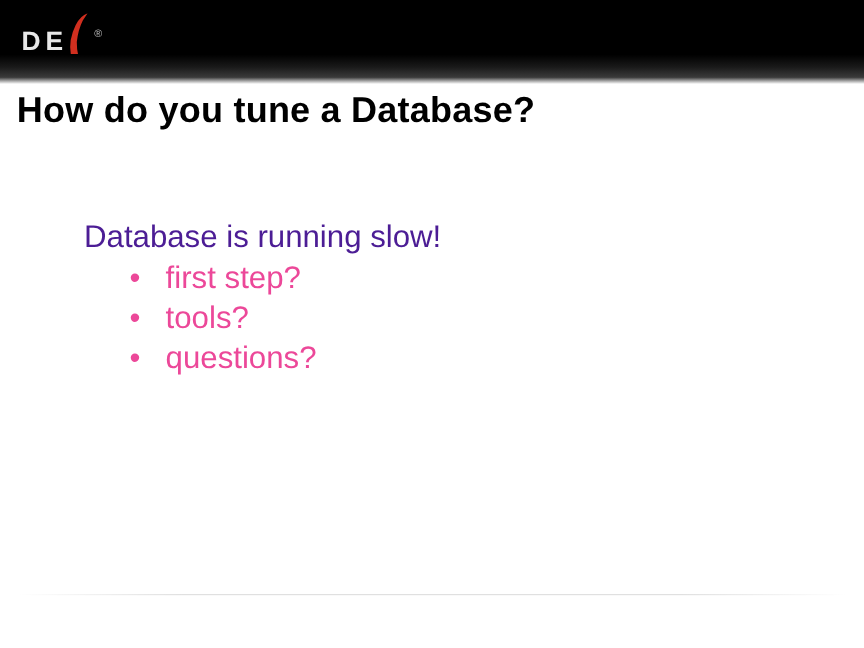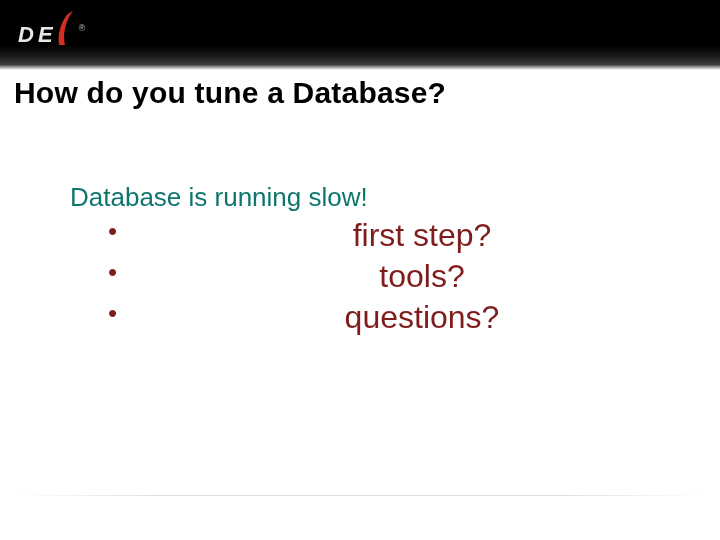--- a/index.html
+++ b/index.html
@@ -10,21 +10,20 @@
       color: #000000;
     }
     .header-bar {
       width: 100%;
       height: 70px;
       background: linear-gradient(to bottom, #000000 0%, #000000 65%, #1a1a1a 80%, #3a3a3a 92%, #ffffff 100%);
       position: relative;
       display: flex;
       align-items: center;
       padding-left: 18px;
-      font-style: italic;
     }
     .logo {
       display: flex;
       align-items: center;
       height: 100%;
     }
     .logo-text {
       font-family: Arial, Helvetica, sans-serif;
       font-size: 22px;
       font-weight: bold;
@@ -62,34 +61,33 @@
       font-weight: bold;
       color: #000000;
       margin-bottom: 72px;
       letter-spacing: 0.2px;
     }
     .body-area {
       padding-left: 56px;
     }
     .lead {
       font-size: 26px;
-      color: #0f766e;
+      color: #4c1d95;
       margin-bottom: 2px;
     }
     .bullets {
       list-style: none;
       padding-left: 38px;
     }
     .bullets li {
-      font-size: 32px;
-      color: #7f1d1d;
+      font-size: 26px;
+      color: #ec4899;
       line-height: 1.28;
       position: relative;
       padding-left: 30px;
-      text-align: center;
     }
     .bullets li::before {
       content: "•";
       position: absolute;
       left: 0;
       top: 0;
       font-size: 26px;
     }
     .footer-line {
       position: absolute;

